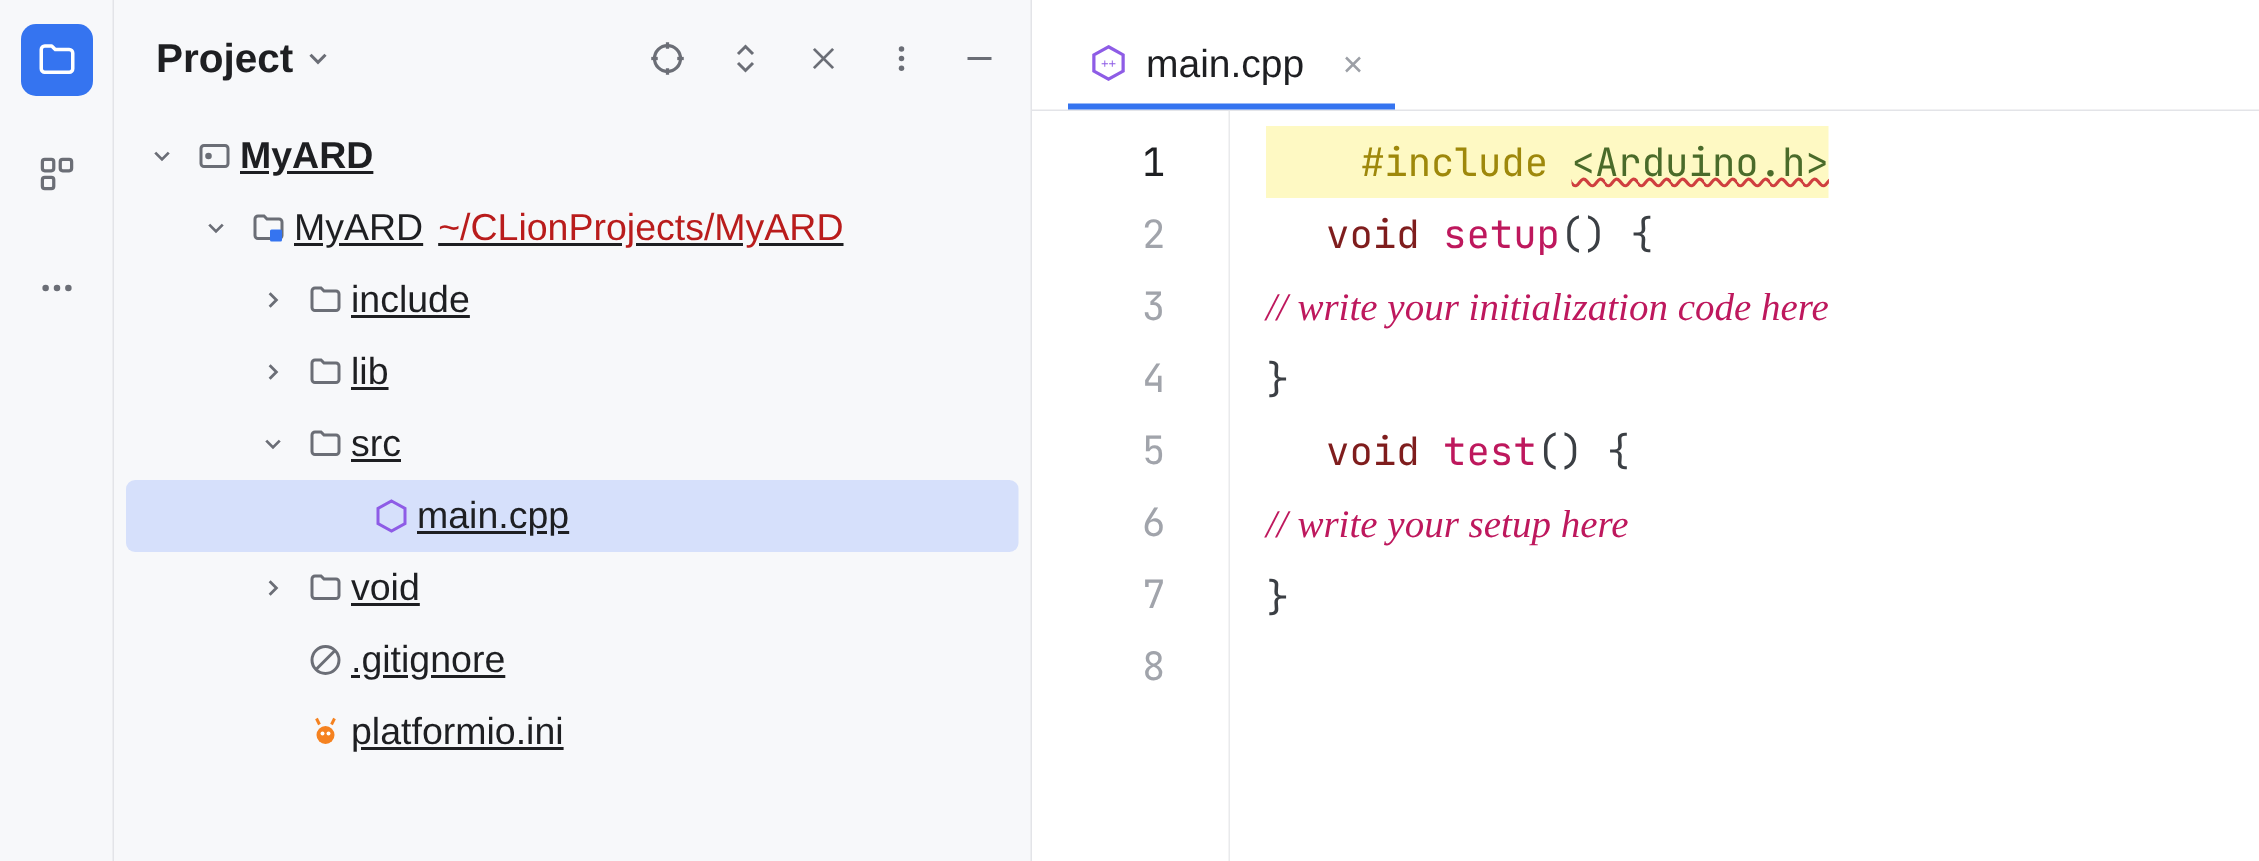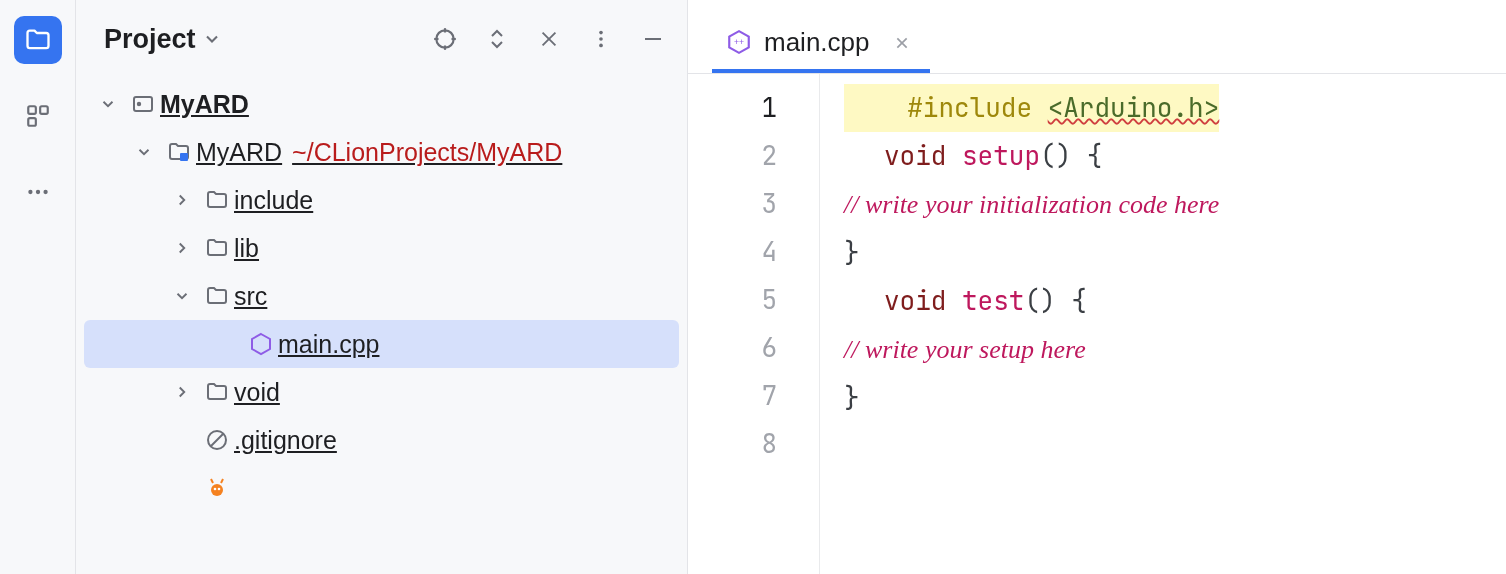--- a/index.html
+++ b/index.html
@@ -269,20 +269,21 @@
             <span class="arrow"></span>
             <span class="ficon">
               <svg width="24" height="24" viewBox="0 0 24 24" fill="#f58220" stroke="none">
                 <circle cx="12" cy="14" r="6"></circle>
                 <circle cx="10" cy="13" r="1.3" fill="#fff"></circle>
                 <circle cx="14" cy="13" r="1.3" fill="#fff"></circle>
                 <line x1="8" y1="7" x2="6" y2="3" stroke="#f58220" stroke-width="2"></line>
                 <line x1="16" y1="7" x2="18" y2="3" stroke="#f58220" stroke-width="2"></line>
               </svg>
             </span>
+            <span class="label">platformio.ini</span>
           </div>
         </div>
     </div>
   </div>
 
   <div class="editor">
     <div class="tabs">
       <div class="tab">
         <span class="ticon">
           <svg width="26" height="26" viewBox="0 0 24 24" fill="none" stroke="currentColor" stroke-width="2">

